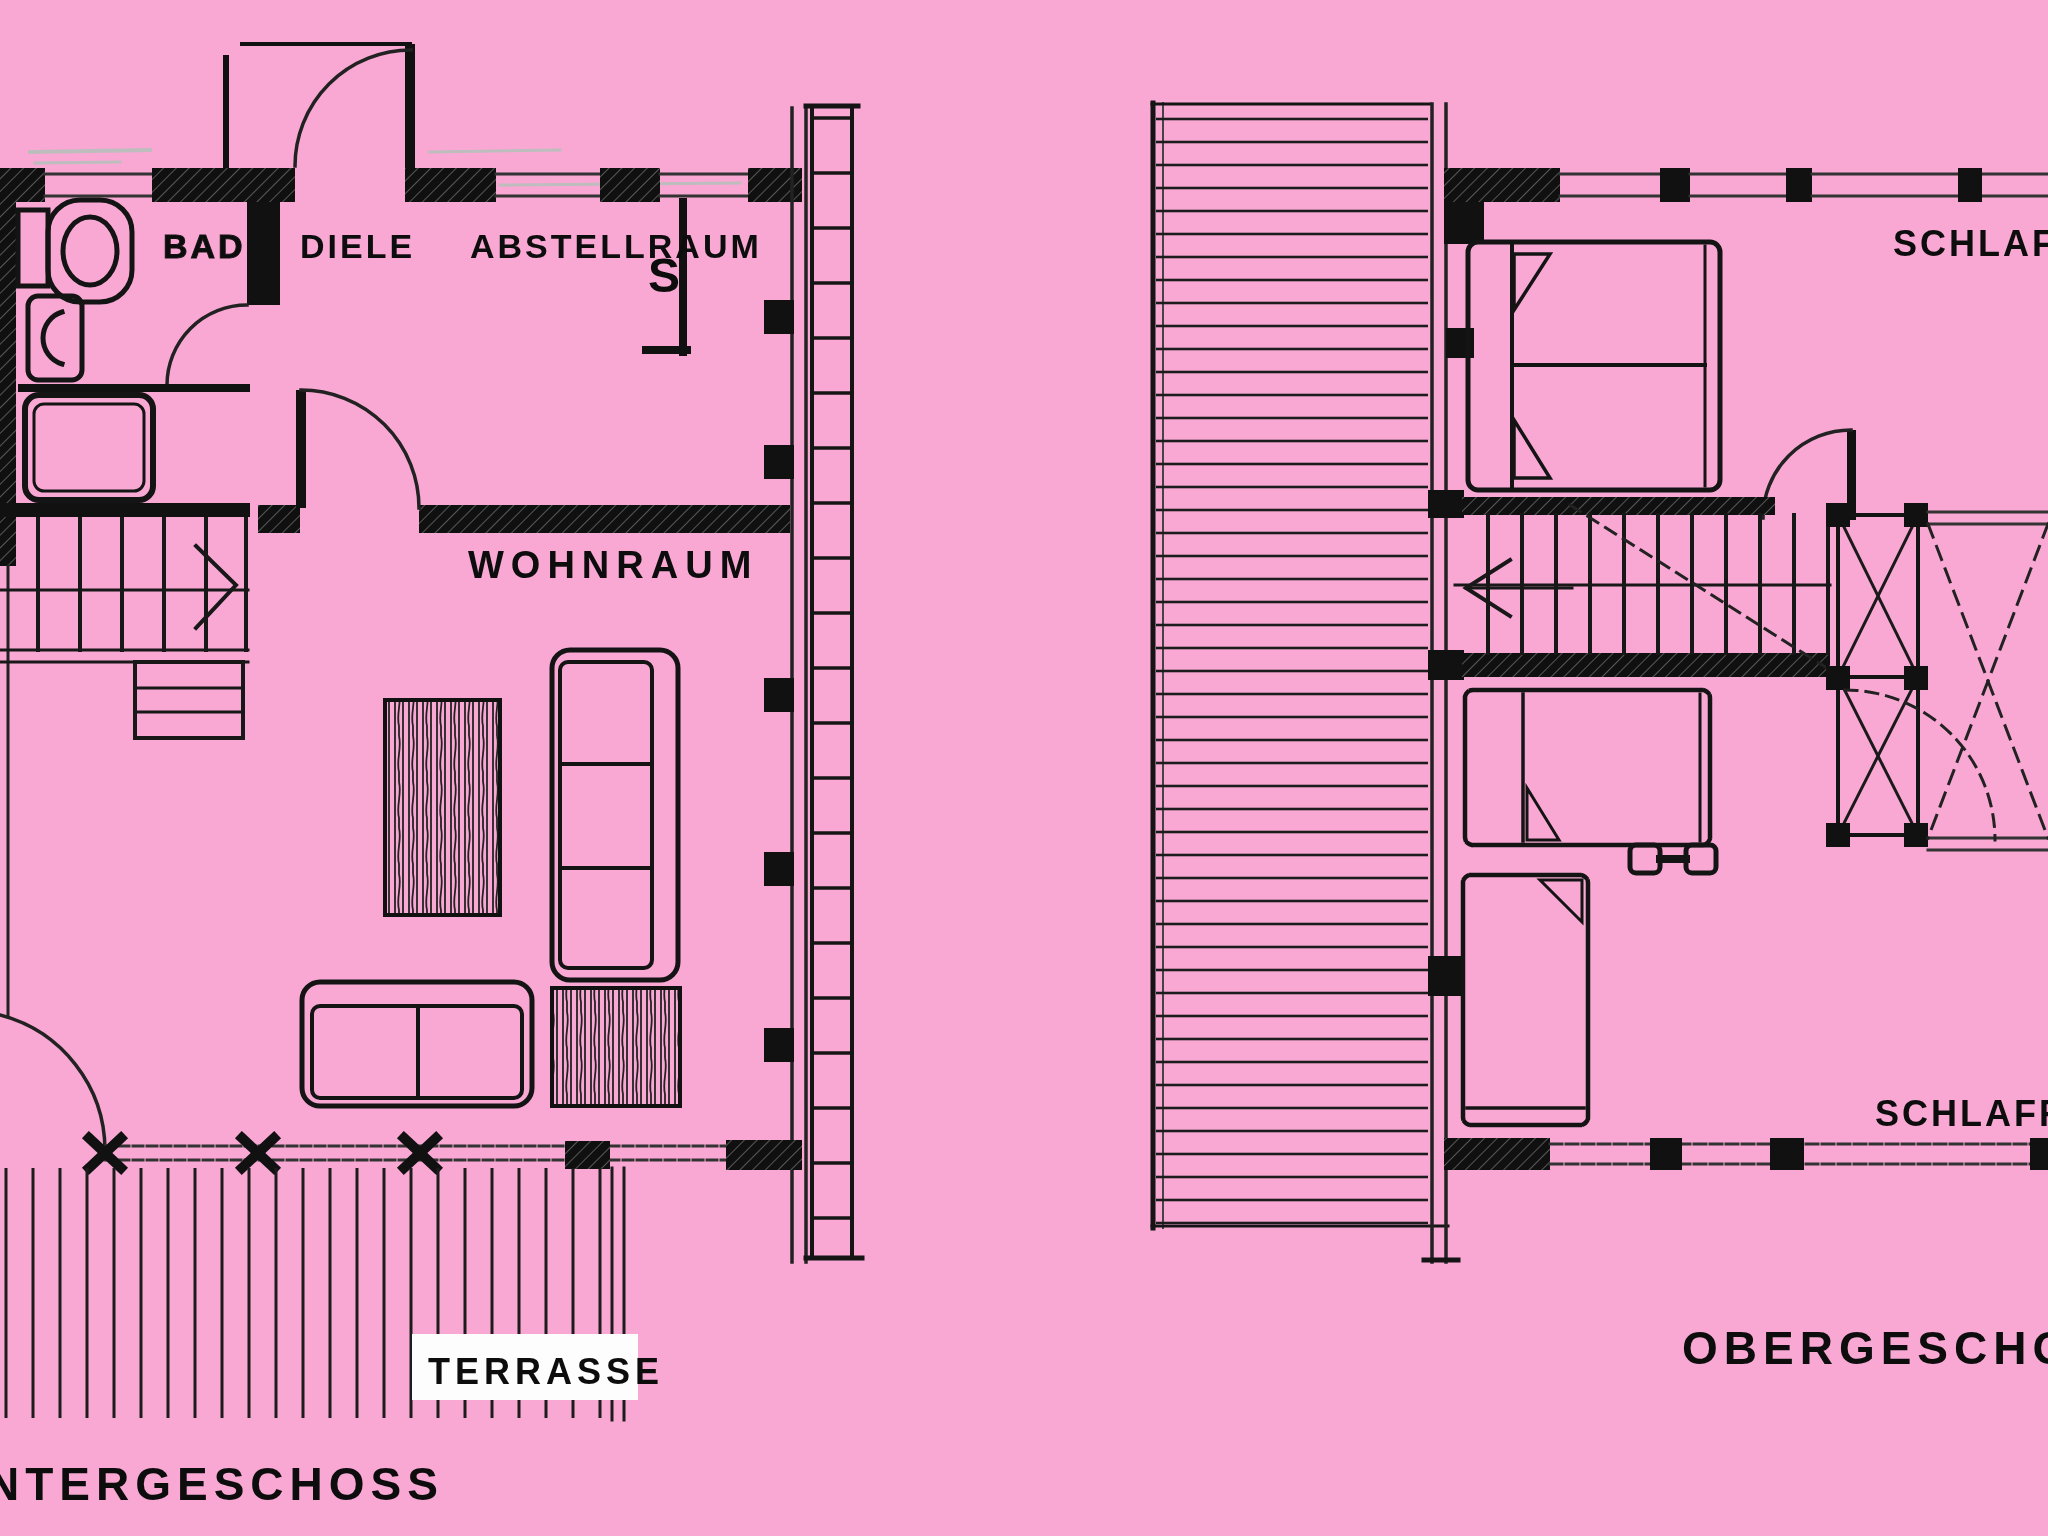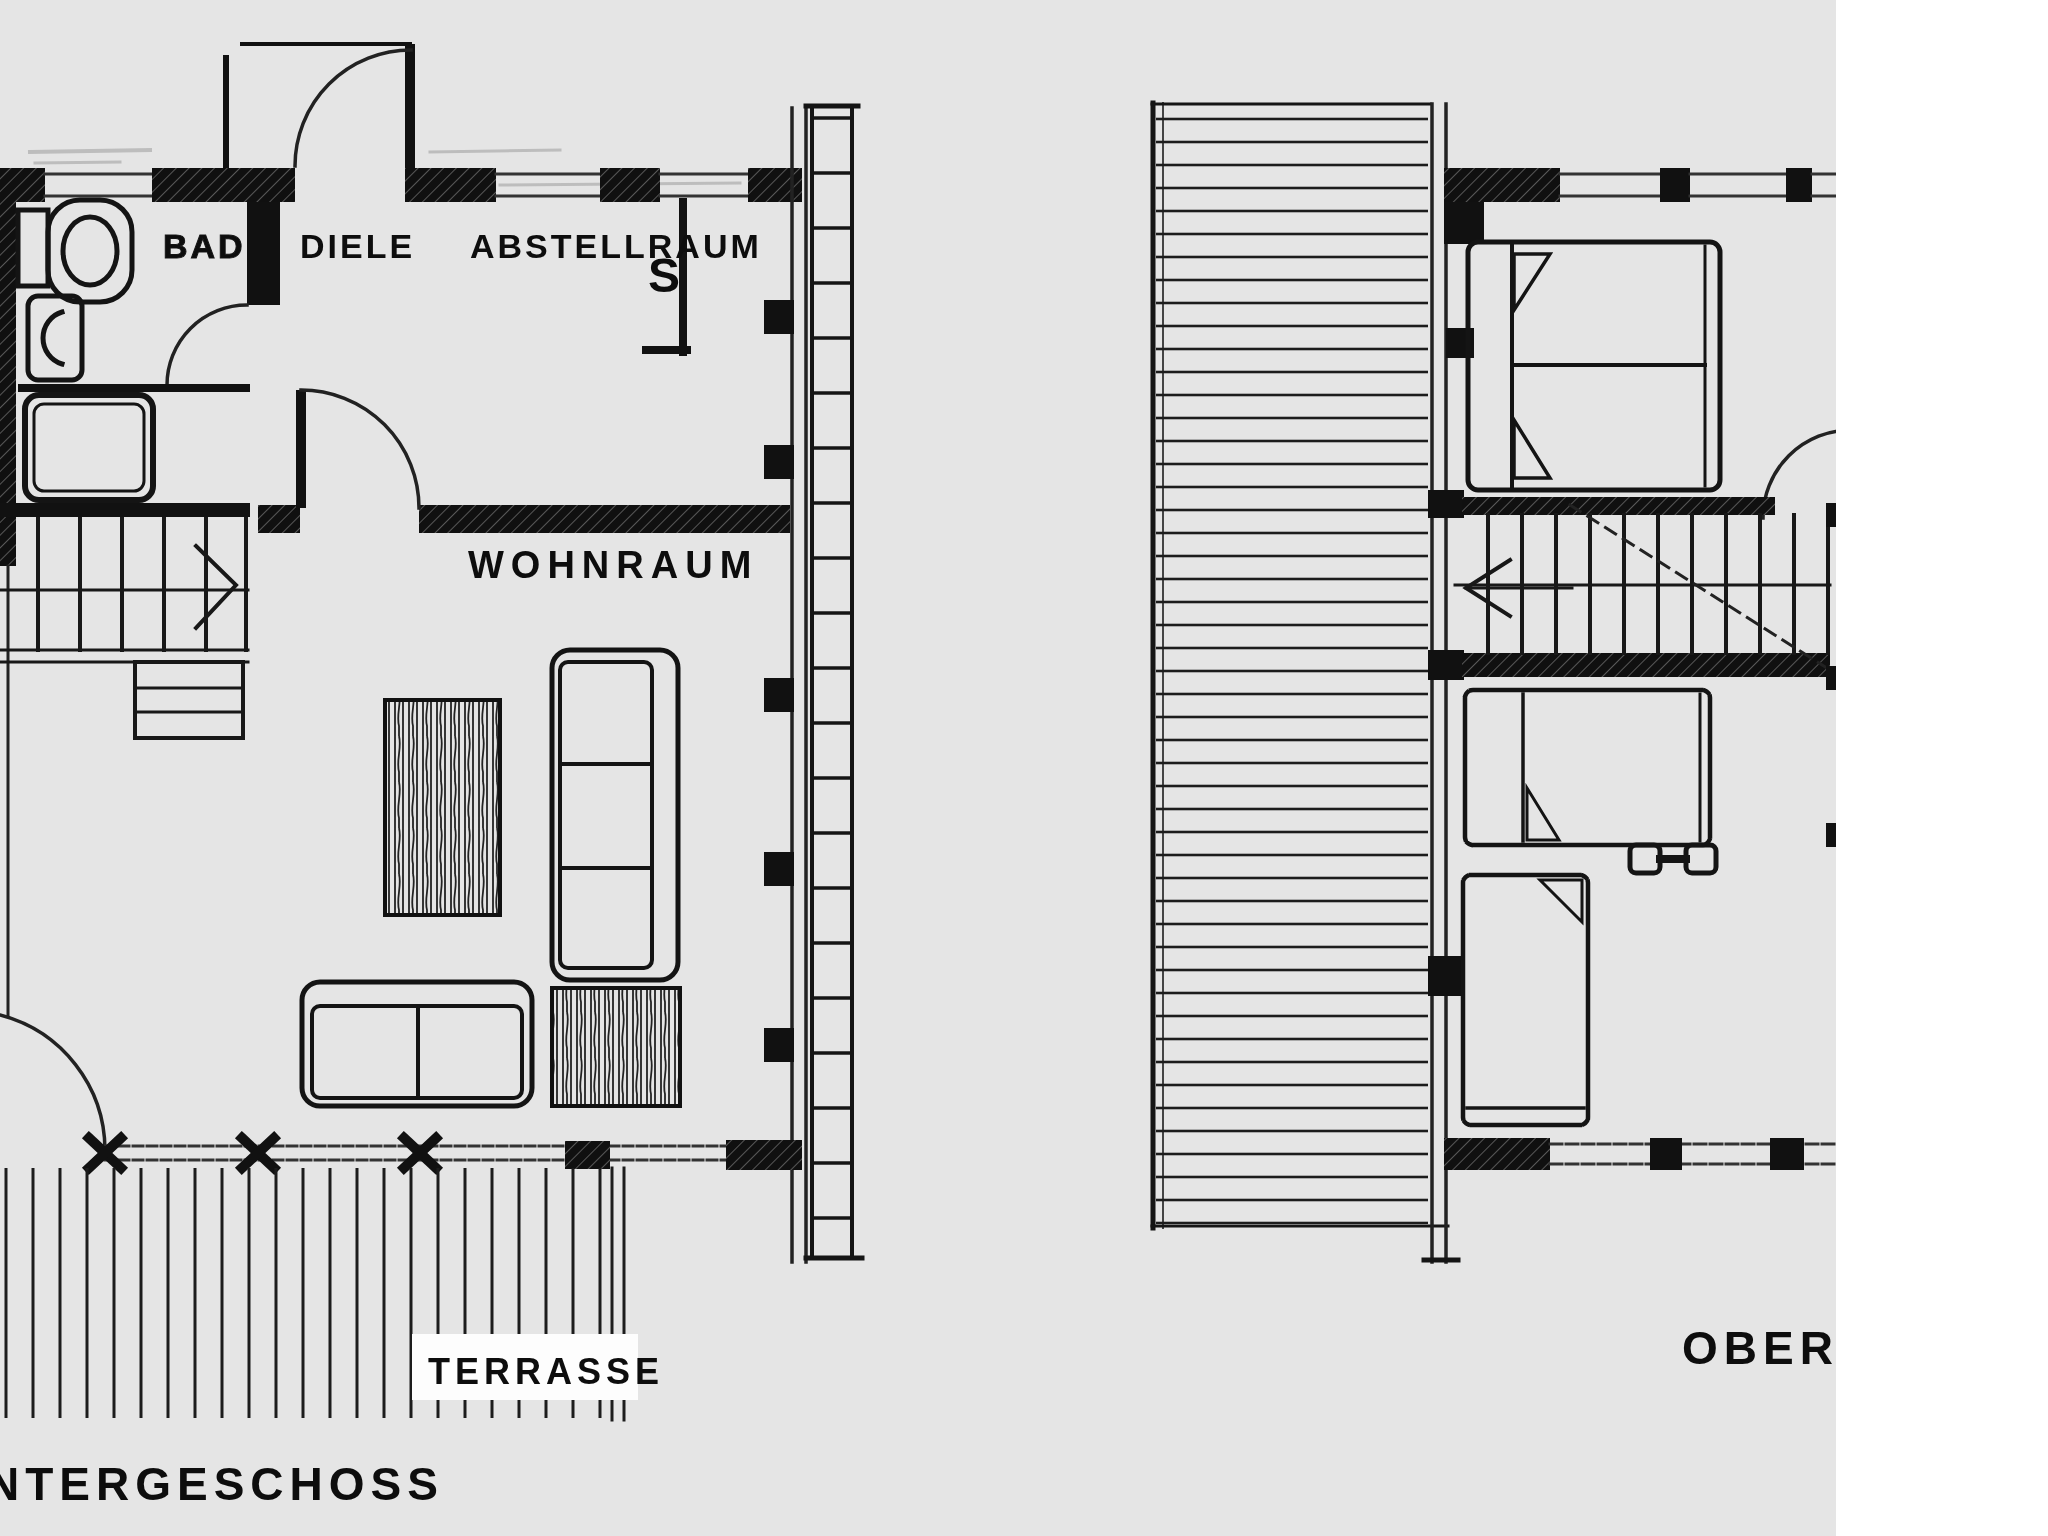--- a/index.html
+++ b/index.html
@@ -1,16 +1,16 @@
 <!DOCTYPE html>
 <html><head>
 <meta charset="utf-8">
 <style>
   html,body{margin:0;padding:0;background:#ffffff;}
-  .sheet{position:relative;width:1836px;height:1536px;background:#e5e5e5;overflow:hidden;}
+  .sheet{position:relative;width:2048px;height:1536px;background:#f9a8d4;overflow:hidden;}
   svg{display:block;filter:blur(.45px);}
   text{font-family:"Liberation Sans","DejaVu Sans",sans-serif;font-weight:bold;fill:#0d0d0d;}
   .room-label{font-size:34px;letter-spacing:3px;}
   .big-label{font-size:38px;letter-spacing:7px;}
   .caption{font-size:46px;letter-spacing:6px;}
   .flue-glyph{font-size:48px;}
 </style>
 </head>
 <body>
 

